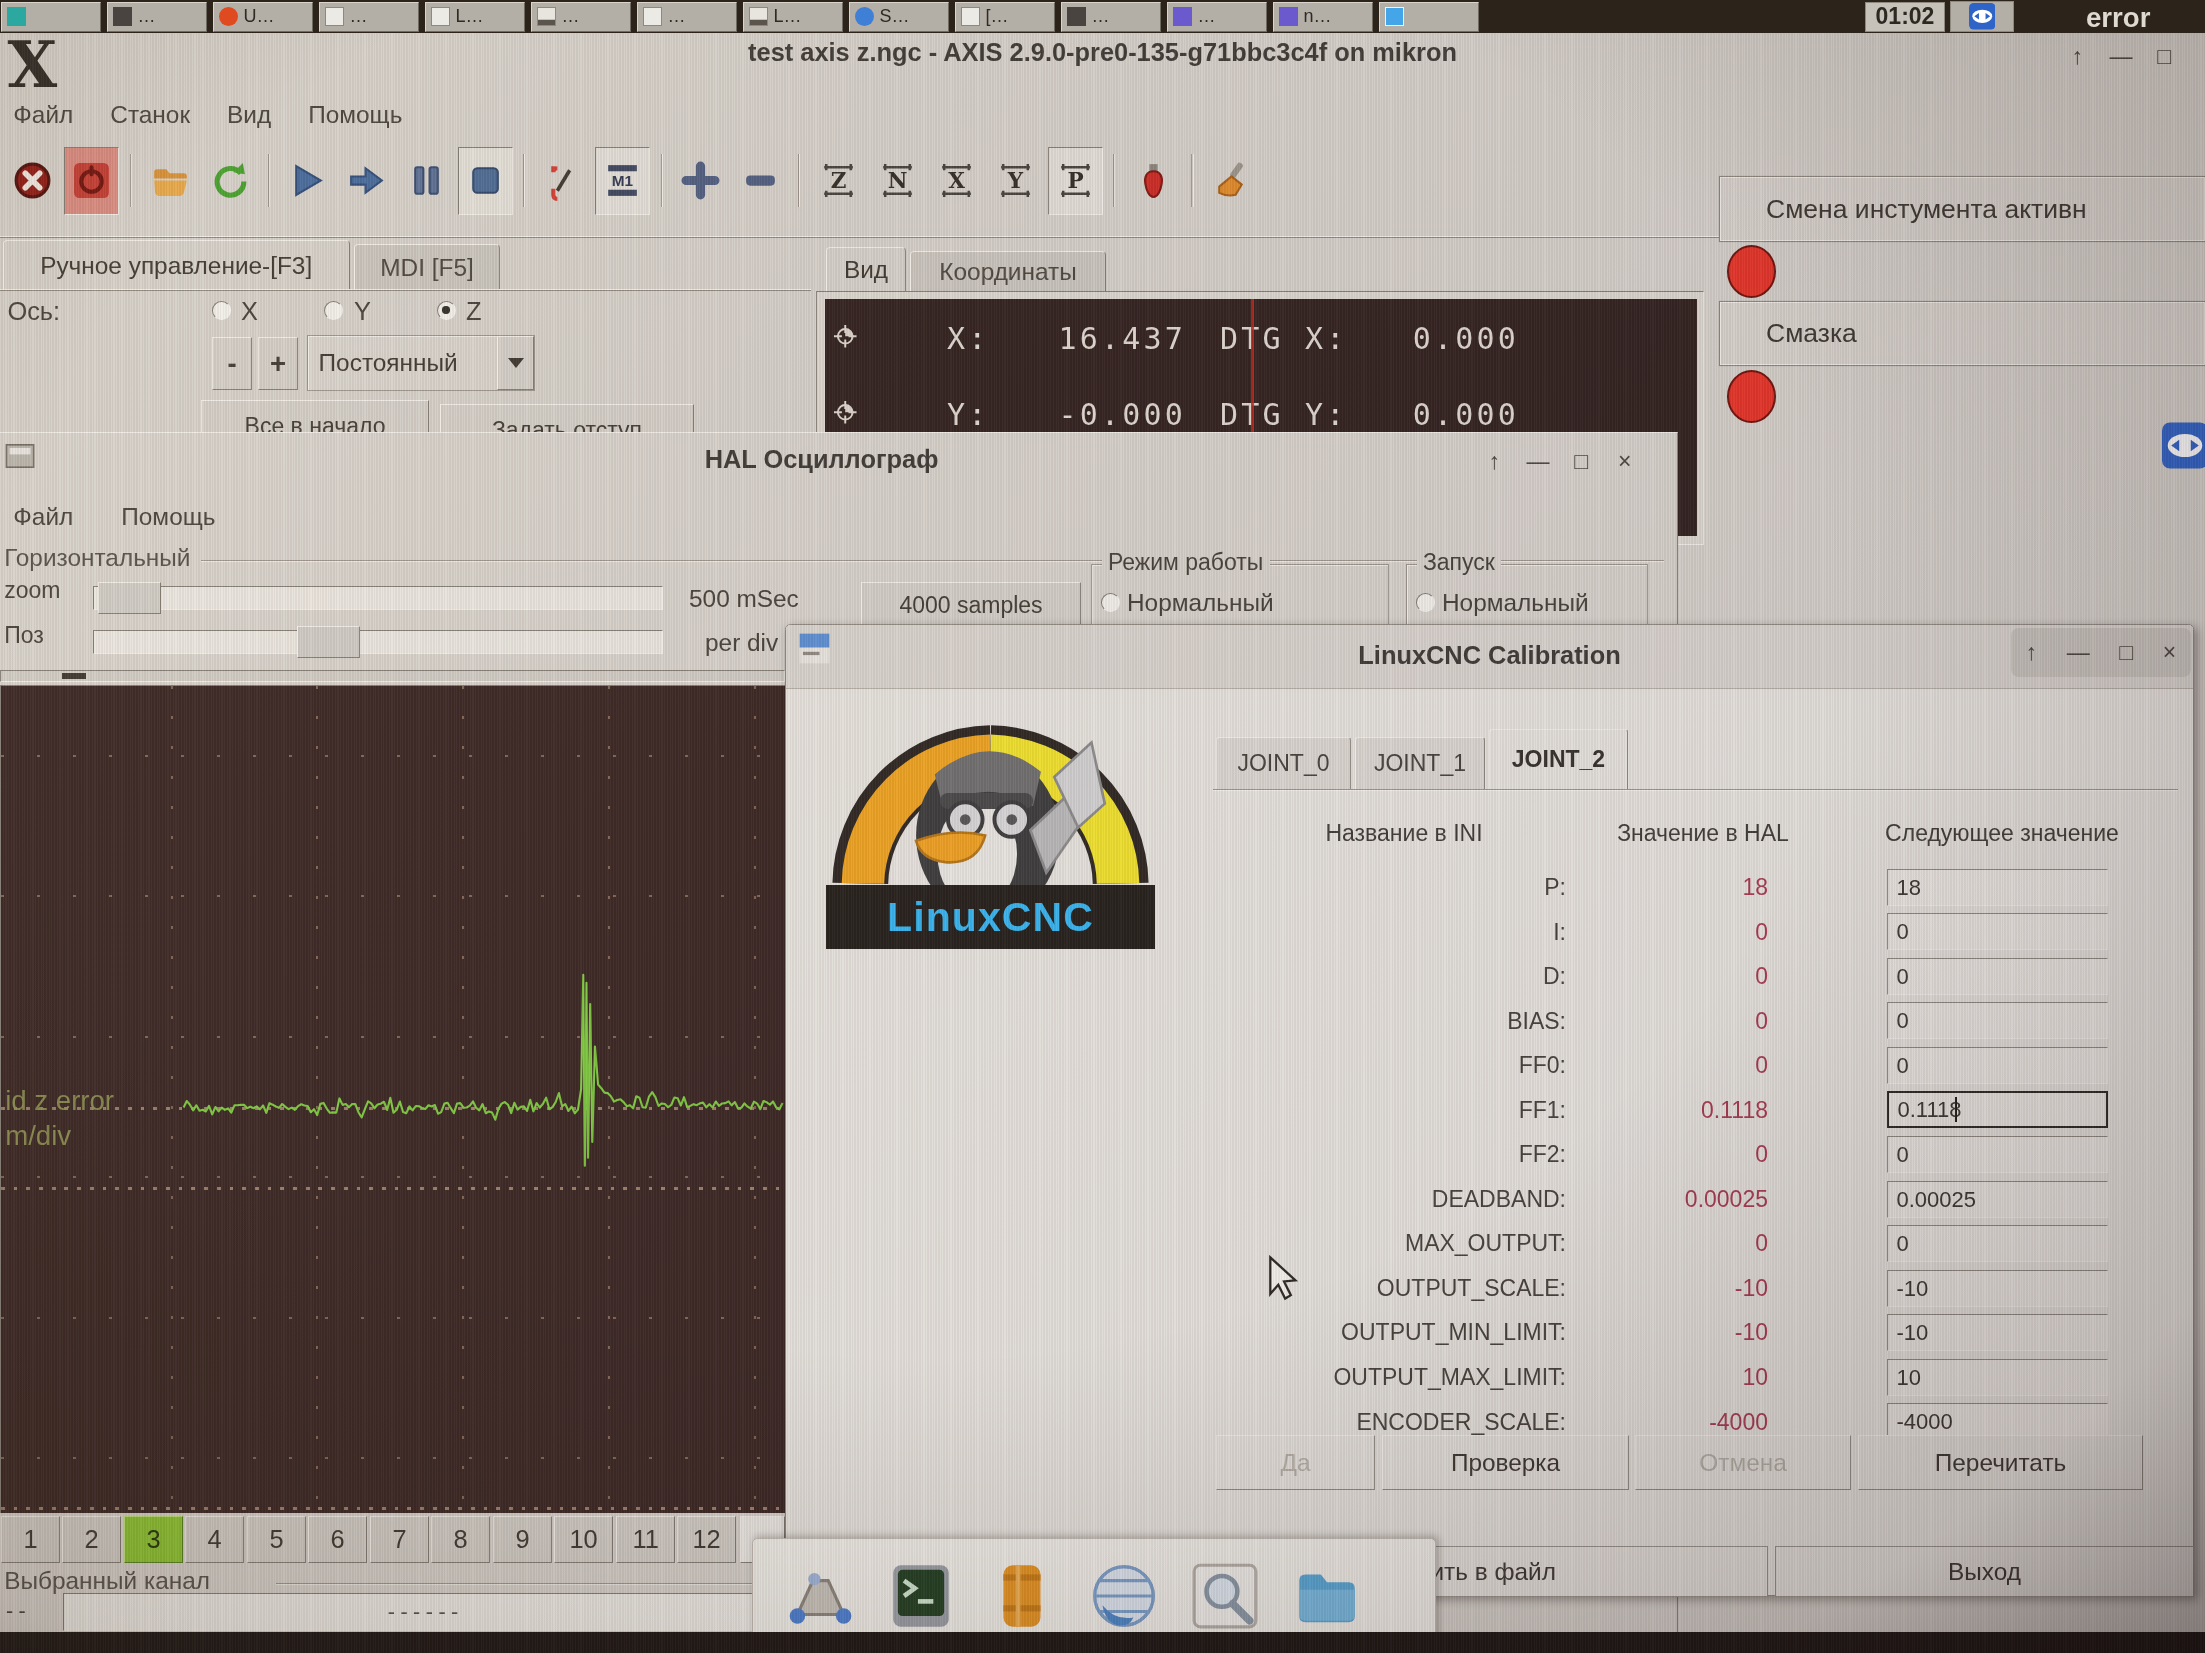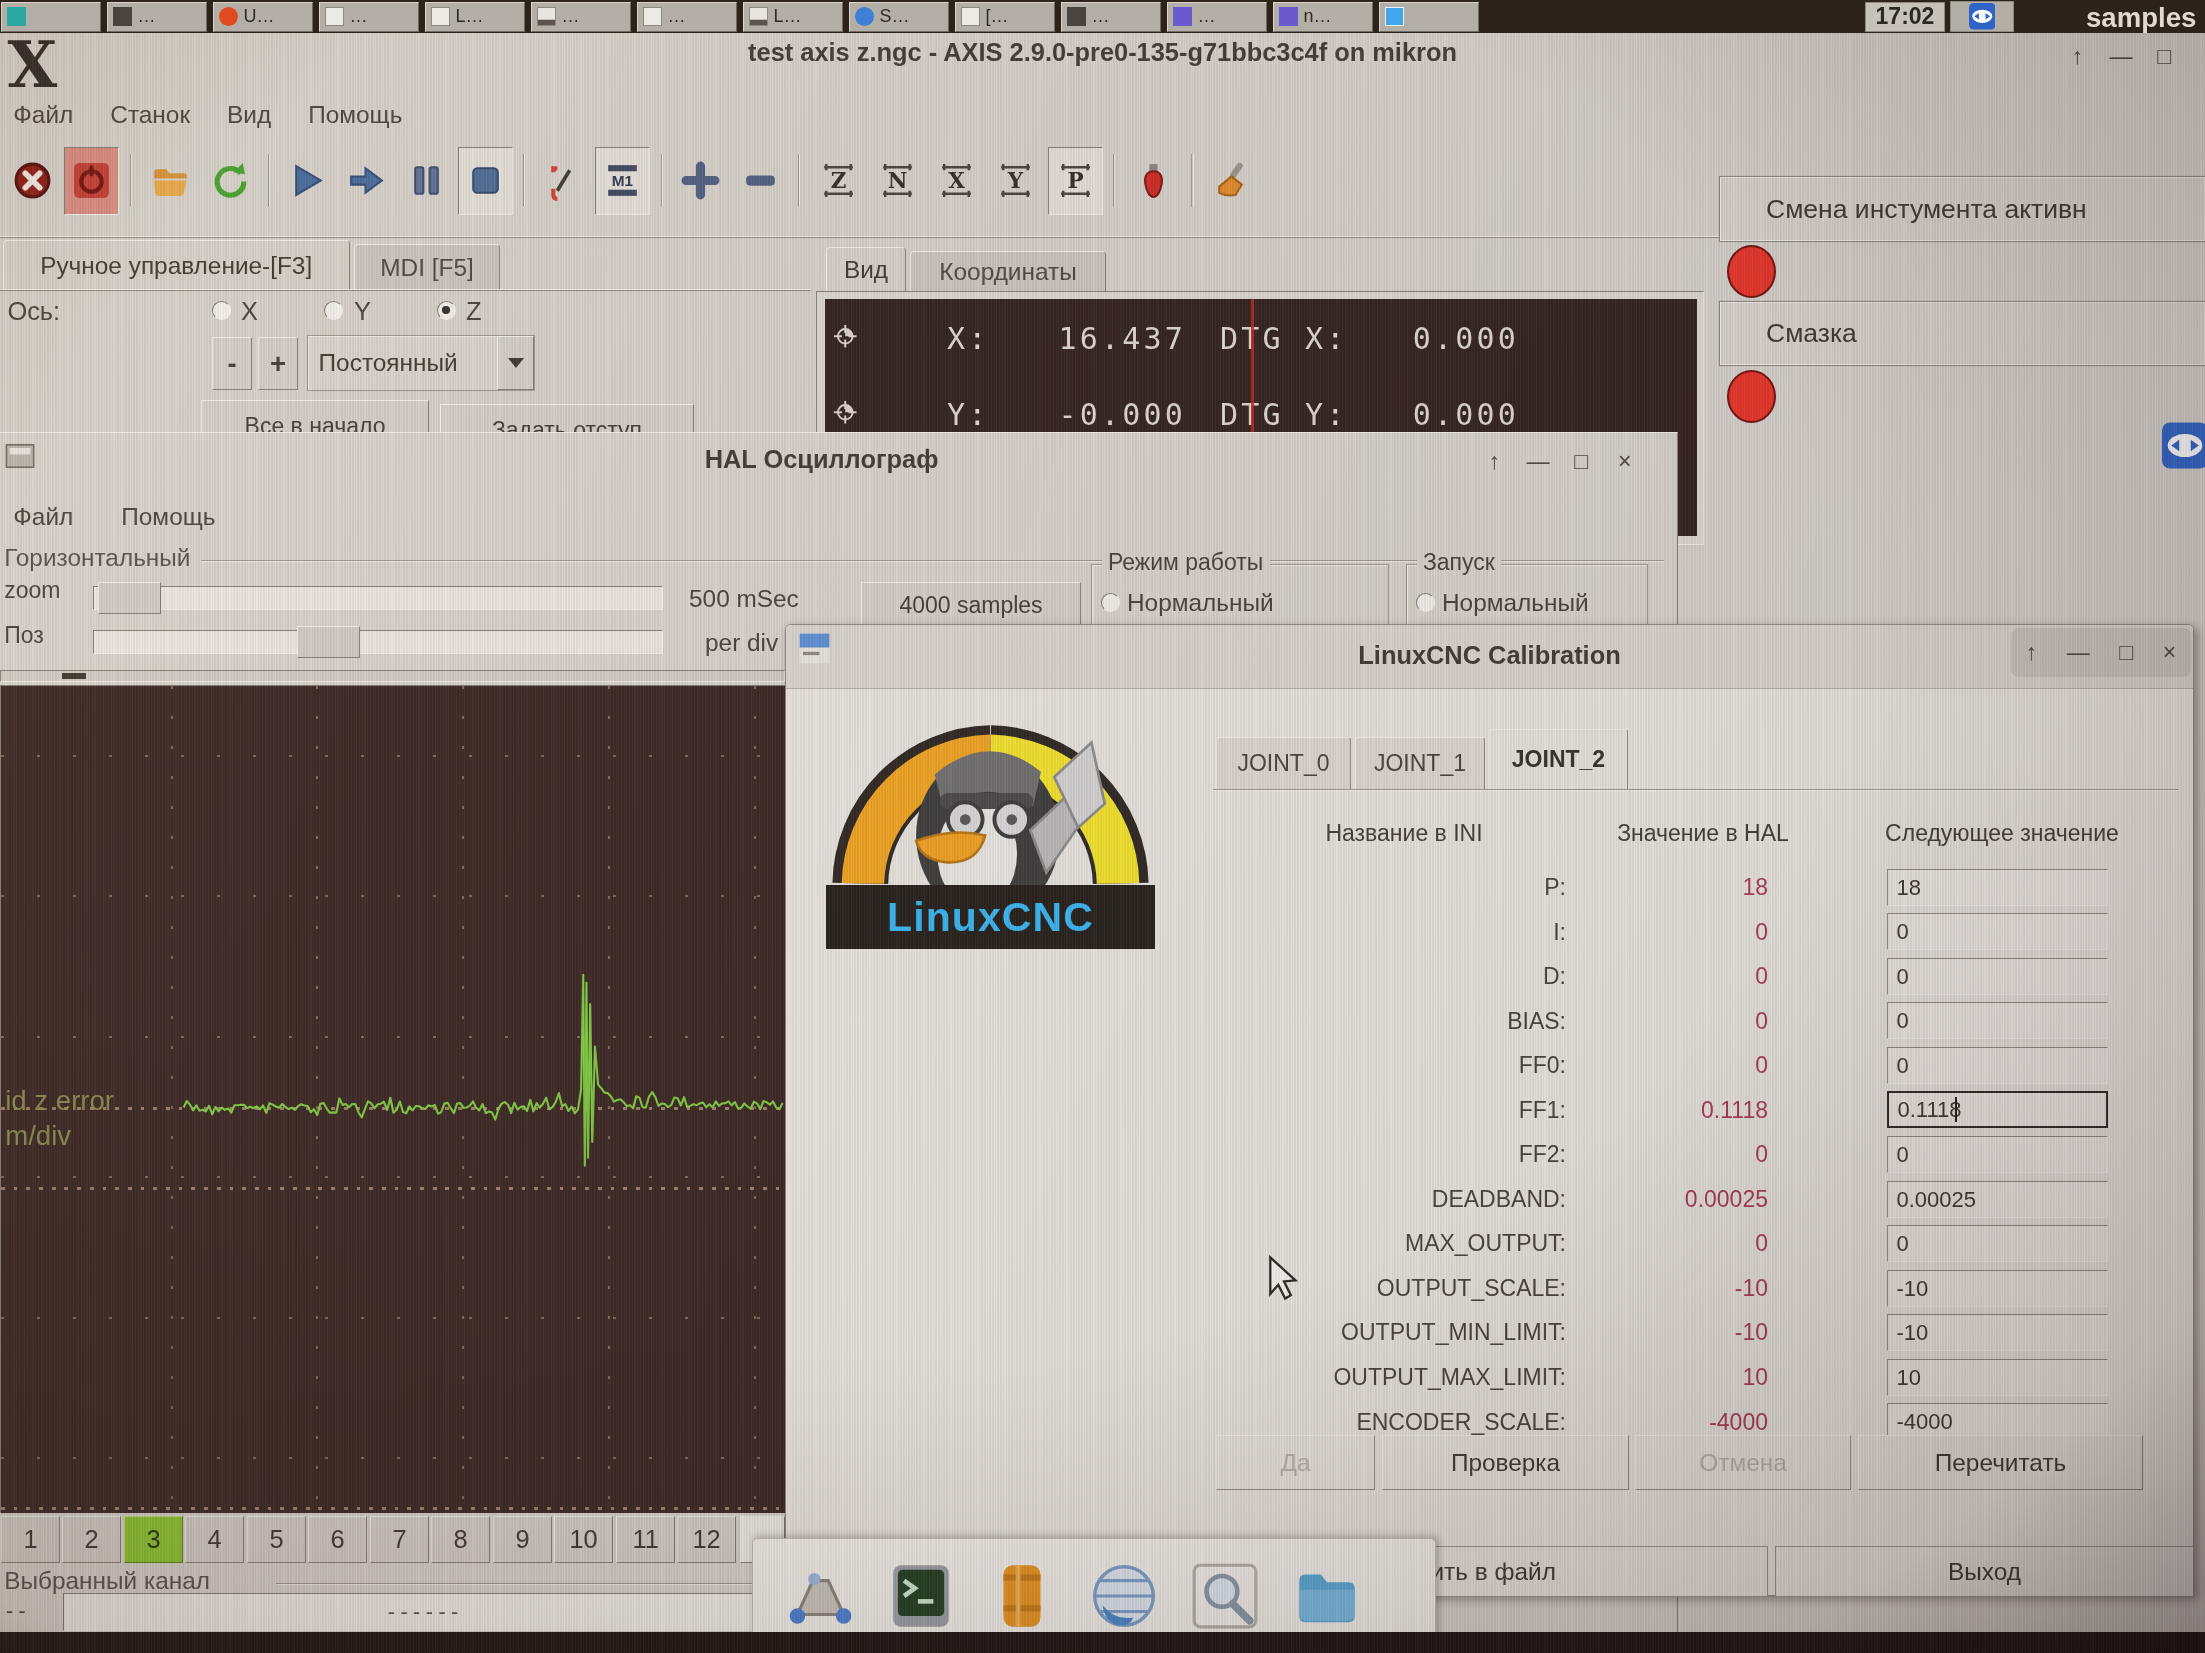--- a/index.html
+++ b/index.html
@@ -719,30 +719,30 @@
         <div class="tb-btn" style="left: 1273px;">
           <span class="tb-ic tbi-violet"></span>
           <span class="tb-lb">n…</span>
         </div>
         <div class="tb-btn" style="left: 1379px;">
           <span class="tb-ic tbi-bluewin"></span>
           <span class="tb-lb"></span>
         </div>
       </div>
     <div class="tb-clock">
-        <span>17:02</span>
+        <span>01:02</span>
       </div>
     <div class="tb-tv">
       <svg viewBox="0 0 40 40">
           <rect width="40" height="40" rx="7" fill="#2e63c8"></rect>
           <ellipse cx="20" cy="20" rx="15" ry="10" fill="#fff"></ellipse>
           <path d="M8 20l7-5v10zM32 20l-7-5v10z" fill="#2e63c8"></path>
         </svg>
     </div>
-    <span class="tb-host">samples</span>
+    <span class="tb-host">error</span>
   </div>
 
   <div class="cursor">
     <svg viewBox="0 0 28 40" width="32" height="46">
         <path d="M2 2l22 20-10 1 6 12-5 3-6-12-7 8z" fill="#f5f3ee" stroke="#2a2620" stroke-width="2"></path>
       </svg>
   </div>
 
   <div class="strip-bottom"></div>
   <div class="scan"></div>

